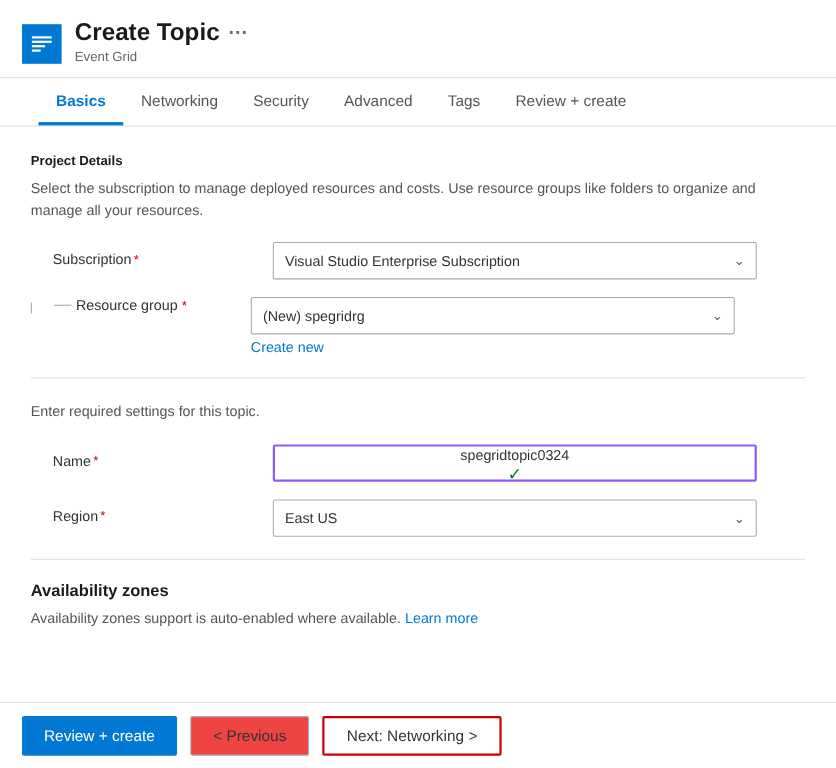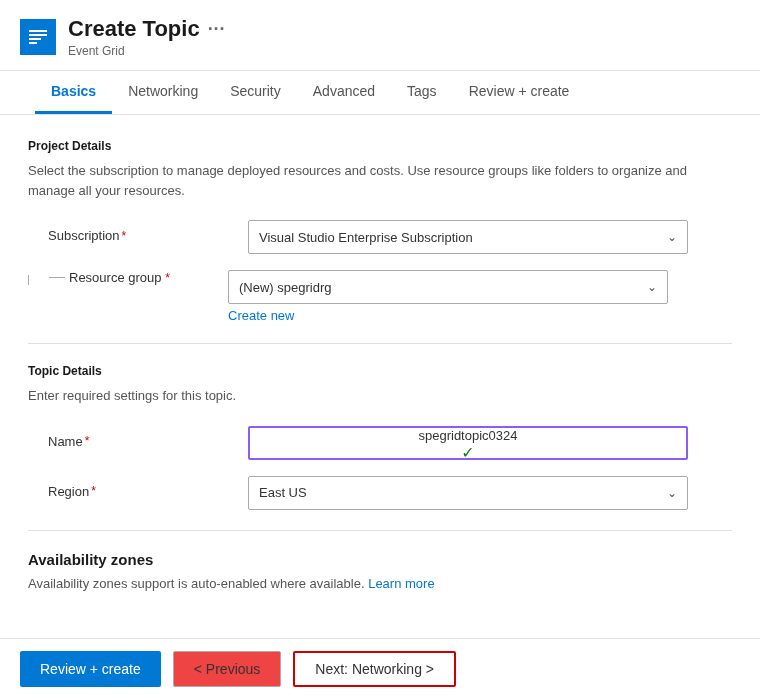--- a/index.html
+++ b/index.html
@@ -1,18 +1,18 @@
 <!DOCTYPE html>
 <html><head>
   <meta charset="utf-8">
   <style>
     * { box-sizing: border-box; margin: 0; padding: 0; }
     body { font-family: 'Segoe UI', Arial, sans-serif; font-size: 14px; color: #333; background: #fff; width: 760px; height: 698px; overflow: hidden; }
 
-    .header { padding: 16px 20px 12px 20px; border-bottom: 1px solid #e0e0e0; display: flex; align-items: center; gap: 12px; }
+    .header { padding: 16px 20px 12px 20px; border-bottom: 1px solid #e0e0e0; display: flex; align-items: flex-end; gap: 12px; }
     .header-icon { width: 36px; height: 36px; background: #0078d4; display: flex; align-items: center; justify-content: center; }
     .header-icon svg { width: 24px; height: 24px; fill: white; }
     .header-text { flex: 1; }
     .header-title { font-size: 22px; font-weight: 600; color: #1a1a1a; display: flex; align-items: center; gap: 8px; }
     .header-subtitle { font-size: 12px; color: #666; margin-top: 2px; }
     .ellipsis { color: #666; font-size: 18px; cursor: pointer; }
 
     .tabs { display: flex; padding: 0 35px; border-bottom: 1px solid #e0e0e0; gap: 0; }
     .tab { padding: 12px 16px; font-size: 14px; color: #555; cursor: pointer; border-bottom: 3px solid transparent; white-space: nowrap; }
     .tab.active { color: #0078d4; border-bottom: 3px solid #0078d4; font-weight: 600; }
@@ -114,21 +114,20 @@
       <div class="select-box">
         <span>(New) spegridrg</span>
         <span class="chevron">⌄</span>
       </div>
       <a class="create-new-link">Create new</a>
     </div>
   </div>
 
   <hr class="separator">
 
-  <div class="section-title">Topic Details</div>
   <div class="section-desc">Enter required settings for this topic.</div>
 
   <div class="field-row">
     <div class="field-label">
       <span>Name</span>
       <span class="required"> *</span>
     </div>
     <div class="field-control">
       <div class="input-box">
         <span>spegridtopic0324</span>

